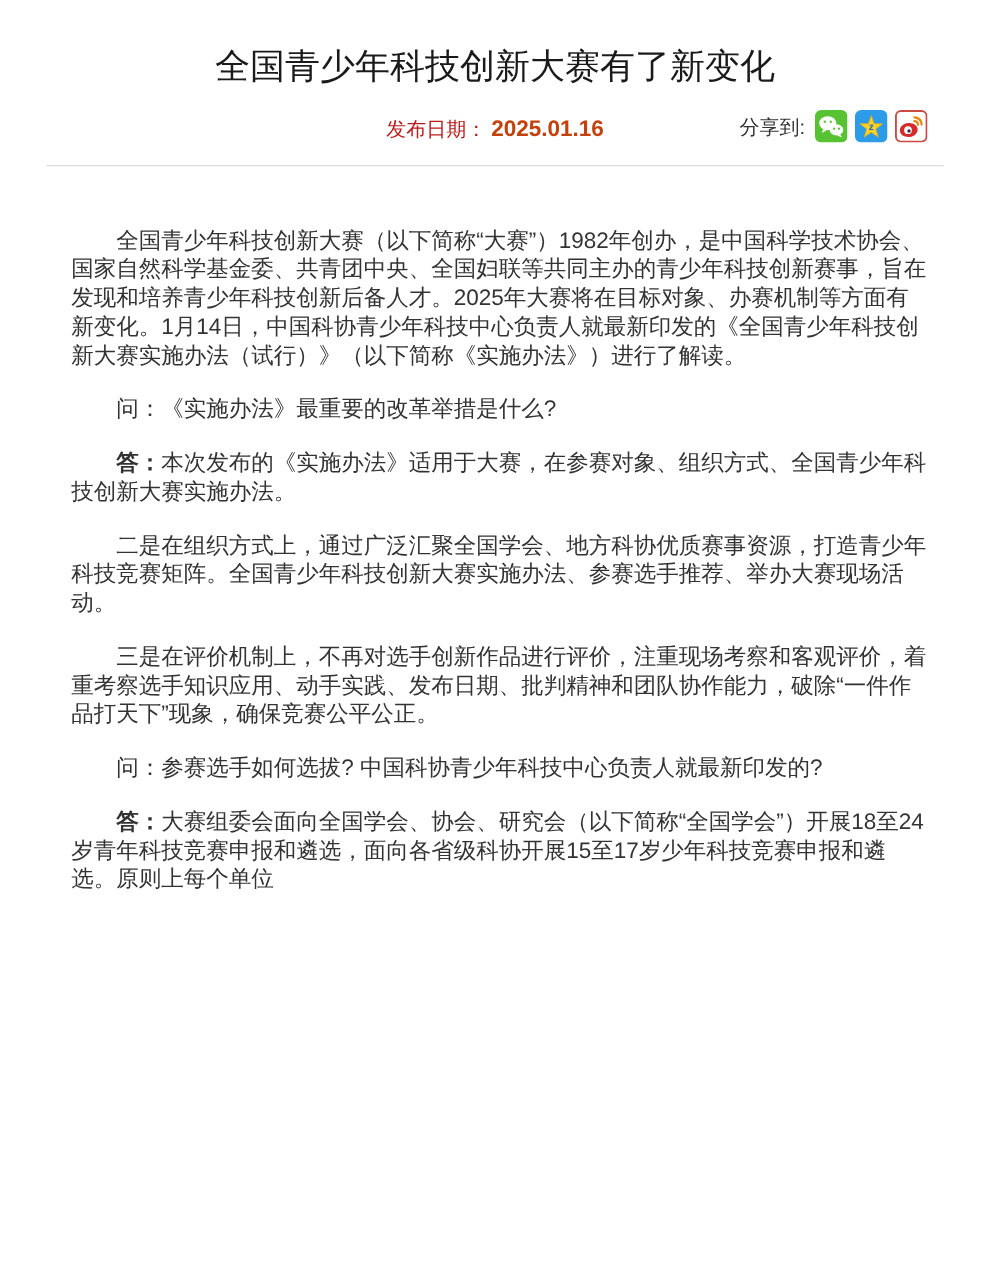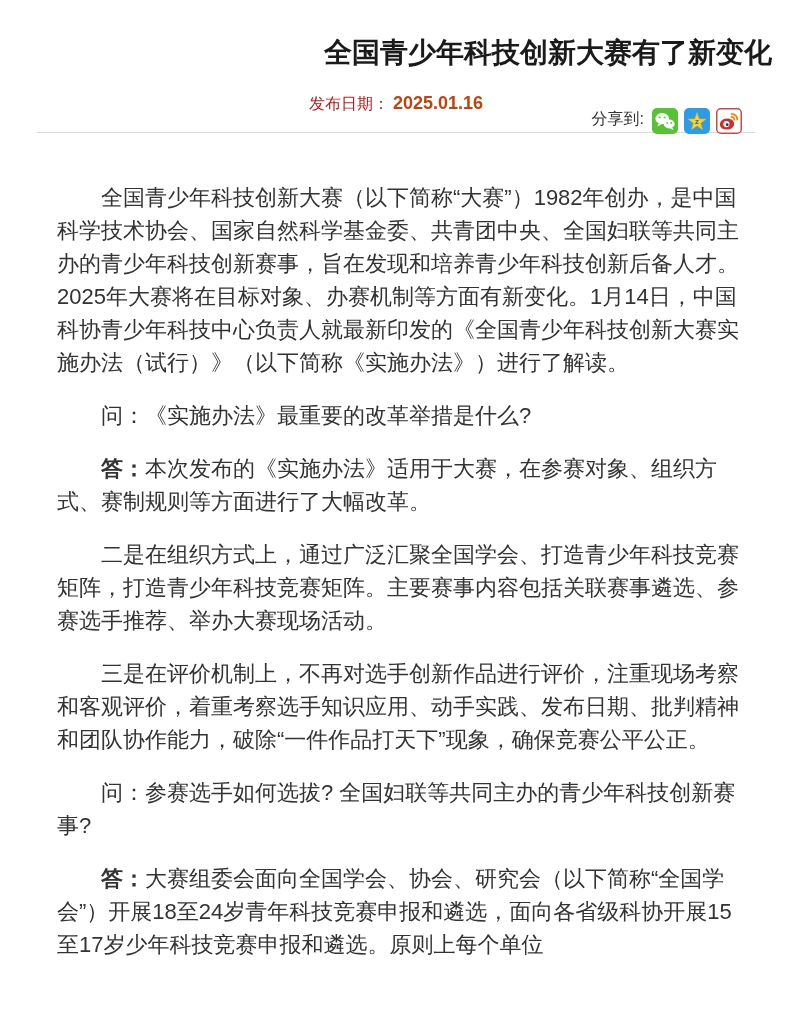--- a/index.html
+++ b/index.html
@@ -11,23 +11,23 @@
     width: 792px;
     height: 1020px;
     overflow: hidden;
     font-family: "Liberation Sans", "DejaVu Sans", sans-serif;
     color: #333333;
   }
   .page { width: 792px; height: 1020px; overflow: hidden; }
 
   .title {
     margin: 34px 20px 0 20px;
-    text-align: right;
+    text-align: center;
     font-size: 28px;
-    font-weight: 700;
+    font-weight: 400;
     color: #1a1a1a;
     line-height: 38px;
   }
 
   .meta-row {
     position: relative;
     margin-top: 16px;
     height: 30px;
     line-height: 30px;
     text-align: center;
@@ -36,24 +36,24 @@
   .date-label { color: #b91c1c; }
   .date-value {
     color: #c2410c;
     font-weight: bold;
     font-size: 18px;
     margin-left: 4px;
   }
   .share-group {
     position: absolute;
     right: 50px;
-    top: 16px;
+    top: 0;
     height: 30px;
     display: flex;
-    align-items: flex-end;
+    align-items: flex-start;
     gap: 6px;
   }
   .share-label { font-size: 16px; color: #333333; margin-right: 2px; }
   .share-icon {
     width: 26px;
     height: 26px;
     display: inline-block;
     cursor: pointer;
     line-height: 0;
   }
@@ -61,22 +61,22 @@
   .divider {
     border: none;
     border-top: 1px solid #dcdcdc;
     margin: 14px auto 0 auto;
     width: 718px;
   }
 
   .article { padding: 48px 50px 0 57px; }
   .para {
     margin: 0 0 20px 0;
-    font-size: 22px;
-    line-height: 33px;
+    font-size: 18px;
+    line-height: 23px;
     text-indent: 2em;
     color: #333333;
   }
   .question { font-weight: normal; }
   .answer-prefix { font-weight: bold; }
 </style>
 </head>
 <body>
 
 <div class="page">
@@ -126,26 +126,26 @@
     </span>
   </div>
 
   <hr class="divider">
 
   <div class="article">
     <p class="para">全国青少年科技创新大赛（以下简称“大赛”）1982年创办，是中国科学技术协会、国家自然科学基金委、共青团中央、全国妇联等共同主办的青少年科技创新赛事，旨在发现和培养青少年科技创新后备人才。2025年大赛将在目标对象、办赛机制等方面有新变化。1月14日，中国科协青少年科技中心负责人就最新印发的《全国青少年科技创新大赛实施办法（试行）》（以下简称《实施办法》）进行了解读。</p>
 
     <p class="para question">问：《实施办法》最重要的改革举措是什么?</p>
 
-    <p class="para"><strong class="answer-prefix">答：</strong><span>本次发布的《实施办法》适用于大赛，在参赛对象、组织方式、赛制规则等方面进行了大幅改革。</span></p>
+    <p class="para"><strong class="answer-prefix">答：</strong><span>本次发布的《实施办法》适用于大赛，在参赛对象、组织方式、全国青少年科技创新大赛实施办法。</span></p>
 
 
-    <p class="para">二是在组织方式上，通过广泛汇聚全国学会、打造青少年科技竞赛矩阵，打造青少年科技竞赛矩阵。主要赛事内容包括关联赛事遴选、参赛选手推荐、举办大赛现场活动。</p>
+    <p class="para">二是在组织方式上，通过广泛汇聚全国学会、地方科协优质赛事资源，打造青少年科技竞赛矩阵。全国青少年科技创新大赛实施办法、参赛选手推荐、举办大赛现场活动。</p>
 
     <p class="para">三是在评价机制上，不再对选手创新作品进行评价，注重现场考察和客观评价，着重考察选手知识应用、动手实践、发布日期、批判精神和团队协作能力，破除“一件作品打天下”现象，确保竞赛公平公正。</p>
 
 
-    <p class="para question">问：参赛选手如何选拔? 全国妇联等共同主办的青少年科技创新赛事?</p>
+    <p class="para question">问：参赛选手如何选拔? 中国科协青少年科技中心负责人就最新印发的?</p>
 
     <p class="para"><strong class="answer-prefix">答：</strong><span>大赛组委会面向全国学会、协会、研究会（以下简称“全国学会”）开展18至24岁青年科技竞赛申报和遴选，面向各省级科协开展15至17岁少年科技竞赛申报和遴选。原则上每个单位</span></p>
   </div>
 
 </div>
 
 </body></html>

